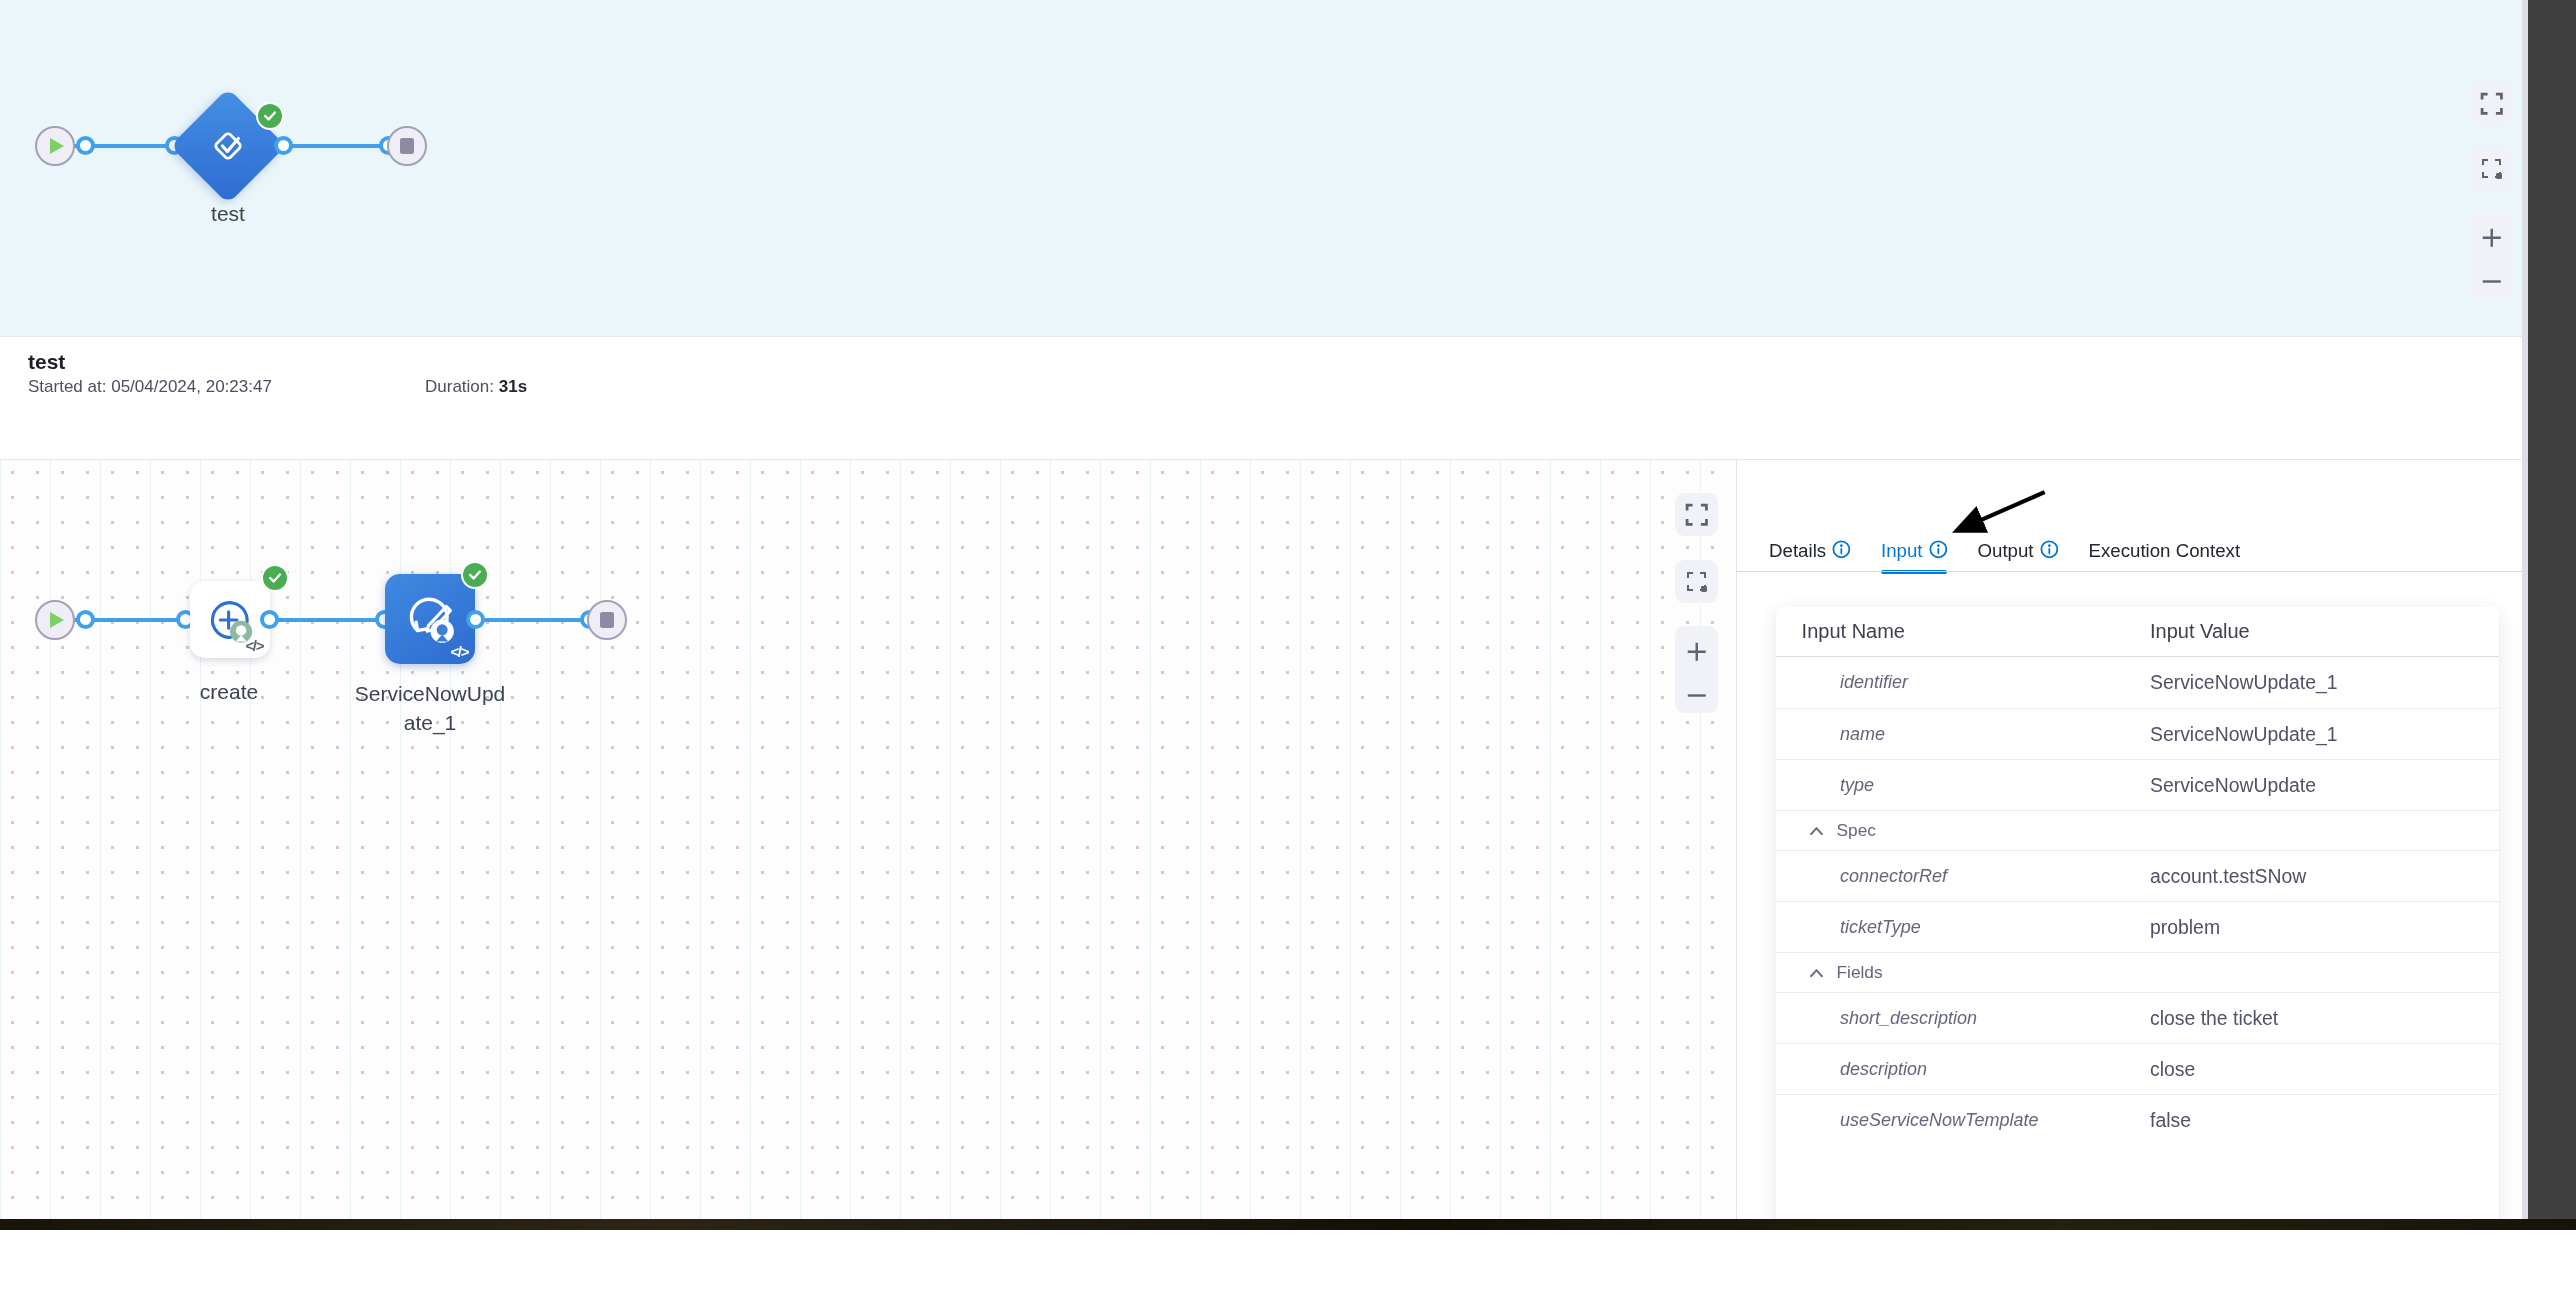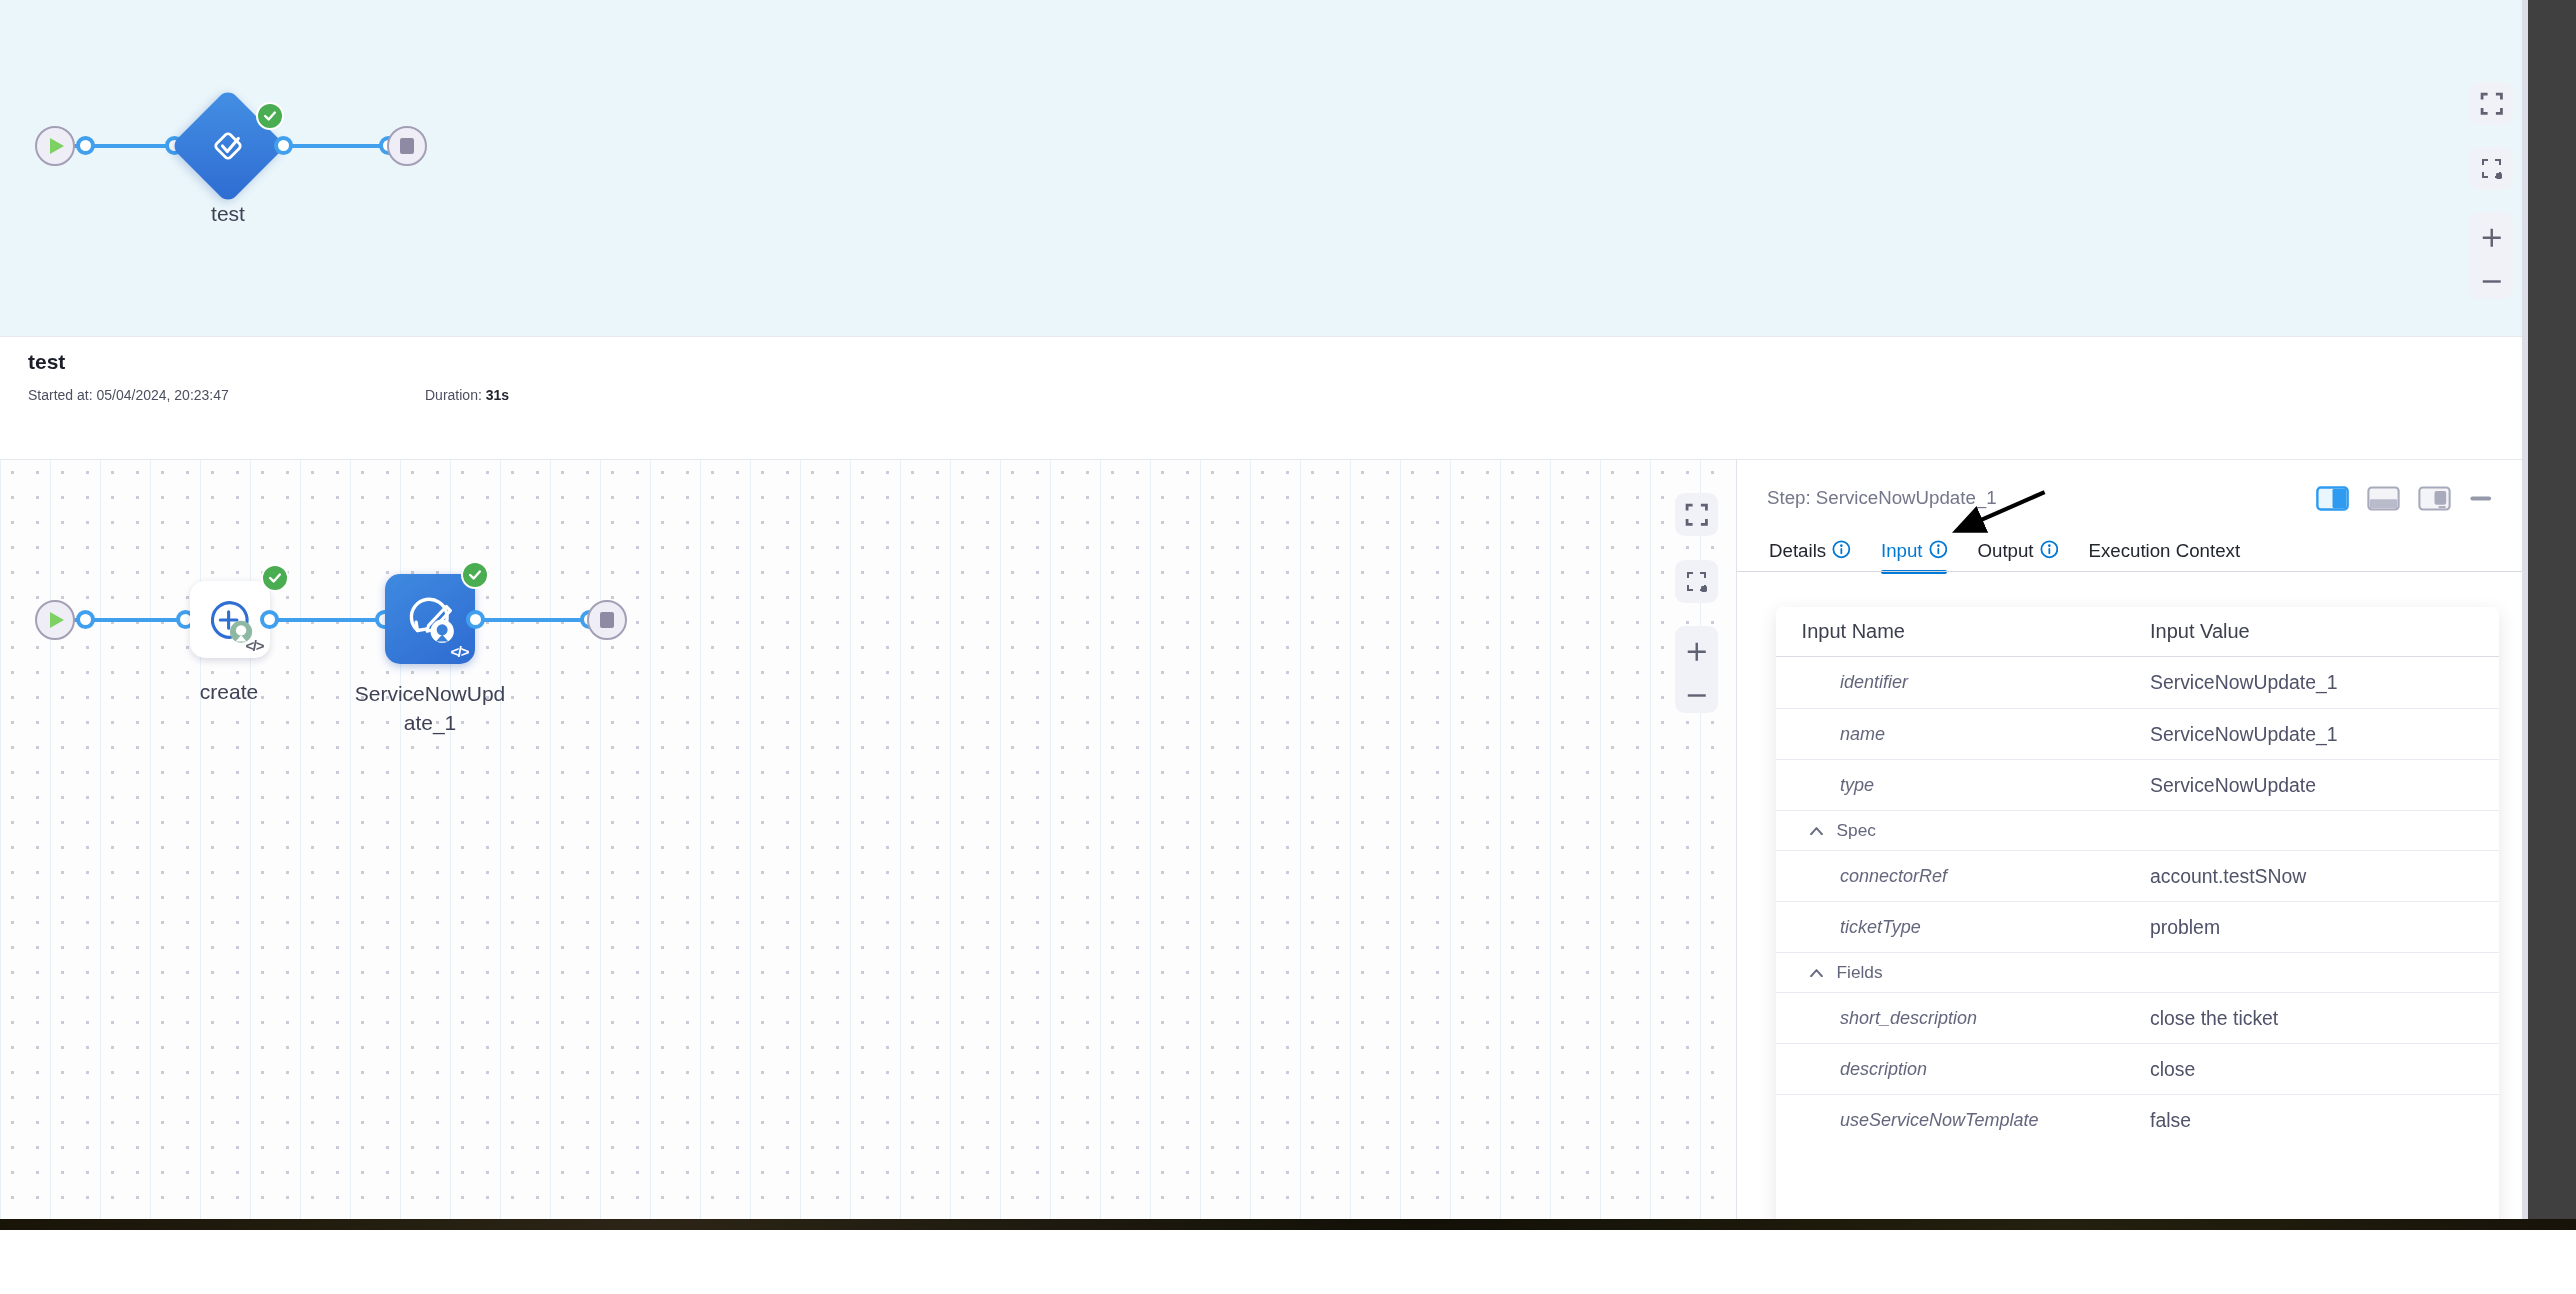--- a/index.html
+++ b/index.html
@@ -20,21 +20,21 @@
   .badge{position:absolute;width:28px;height:28px;border-radius:50%;background:#4bad52;border:2.8px solid #fff;display:flex;align-items:center;justify-content:center;}
   .node-label{position:absolute;color:#3f4254;font-size:21px;text-align:center;}
   
   .cbtn{position:absolute;width:43px;height:43px;border-radius:9.7px;background:#f1f1f8;display:flex;align-items:center;justify-content:center;color:#5f6272;}
   .cbtn-zoom{position:absolute;width:43px;height:87px;border-radius:9.7px;background:#f1f1f8;display:flex;flex-direction:column;align-items:center;justify-content:space-around;color:#5f6272;}
   .marquee-box{width:19.4px;height:19.4px;border:2.1px dashed #5f6272;position:relative;}
   .marquee-box i{position:absolute;right:-2.8px;bottom:-2.8px;width:5.5px;height:5.5px;background:#5f6272;border-radius:1.4px;}
   
   .exec-header{position:absolute;left:0;top:336px;width:2522px;height:124px;background:#fff;border-top:1.4px solid #e7e7ee;border-bottom:1.4px solid #e7e7ee;}
   .exec-title{position:absolute;left:28px;top:12.5px;font-size:21px;font-weight:bold;color:#1c1f2a;}
-  .exec-meta{position:absolute;top:50px;font-size:14px;color:#4c4f5f;}
+  .exec-meta{position:absolute;top:40px;font-size:17px;color:#4c4f5f;}
   .exec-meta b{color:#232631;}
   
   .step-canvas{position:absolute;left:0;top:460px;width:2522px;height:835px;background-color:#fdfdfe;
     background-image:
       radial-gradient(circle,#c9ccd8 1.8px,transparent 1.9px),
       linear-gradient(90deg,rgba(140,200,225,.20) 1.4px,transparent 1.4px);
     background-size:25px 25px,50px 100%;}
   .step-node{position:absolute;border-radius:15px;display:flex;align-items:center;justify-content:center;}
   .step-node .code{position:absolute;right:7px;bottom:4.2px;font-size:15px;letter-spacing:-1.4px;font-weight:bold;}
   .node-white{width:80px;height:77px;background:#fff;box-shadow:0 2.1px 7px rgba(40,40,90,.16);}
@@ -196,41 +196,20 @@
           <path d="M17 4 V30 M4 17 H30" stroke="#5f6272" stroke-width="3.5"></path>
         </svg>
       <svg width="23.5" height="7" viewBox="0 0 34 10">
           <path d="M4 5 H30" stroke="#5f6272" stroke-width="3.5"></path>
         </svg>
     </div>
 
   </div>
 
   <div class="panel">
-    <div class="panel-header">
-      <span class="panel-title">Step: ServiceNowUpdate_1</span>
-      <span class="layout-icons">
-        <svg width="33" height="25" viewBox="0 0 48 36">
-          <rect x="2" y="2" width="44" height="32" rx="5" fill="#eaf6fd" stroke="#2f9bf0" stroke-width="3.5"></rect>
-          <rect x="24" y="4" width="20" height="28" rx="2" fill="#2f9bf0"></rect>
-        </svg>
-        <svg width="33" height="25" viewBox="0 0 48 36">
-          <rect x="2" y="2" width="44" height="32" rx="5" fill="#f3f3f8" stroke="#a7aabb" stroke-width="3"></rect>
-          <rect x="4" y="19" width="40" height="13" rx="2" fill="#b9bbca"></rect>
-        </svg>
-        <svg width="33" height="25" viewBox="0 0 48 36">
-          <rect x="2" y="2" width="44" height="32" rx="5" fill="#f3f3f8" stroke="#a7aabb" stroke-width="3"></rect>
-          <rect x="24" y="7" width="17" height="20" rx="3" fill="#a9abbc"></rect>
-          <rect x="30" y="29" width="10" height="3" fill="#a9abbc"></rect>
-        </svg>
-        <svg width="23.5" height="7" viewBox="0 0 34 10">
-            <rect x="2" y="2" width="30" height="6" rx="3" fill="#9699a9"></rect>
-          </svg>
-      </span>
-    </div>
 
     <div class="tabs">
         <div class="tab">
           <span>Details</span>
           <svg width="18.7" height="18.7" viewBox="0 0 27 27">
   <circle cx="13.5" cy="13.5" r="11.5" fill="none" stroke="#0278d5" stroke-width="2.6"></circle>
   <circle cx="13.5" cy="8.2" r="1.9" fill="#0278d5"></circle>
   <rect x="12.2" y="11.6" width="2.6" height="9" rx="1.3" fill="#0278d5"></rect>
           </svg>
         </div>

